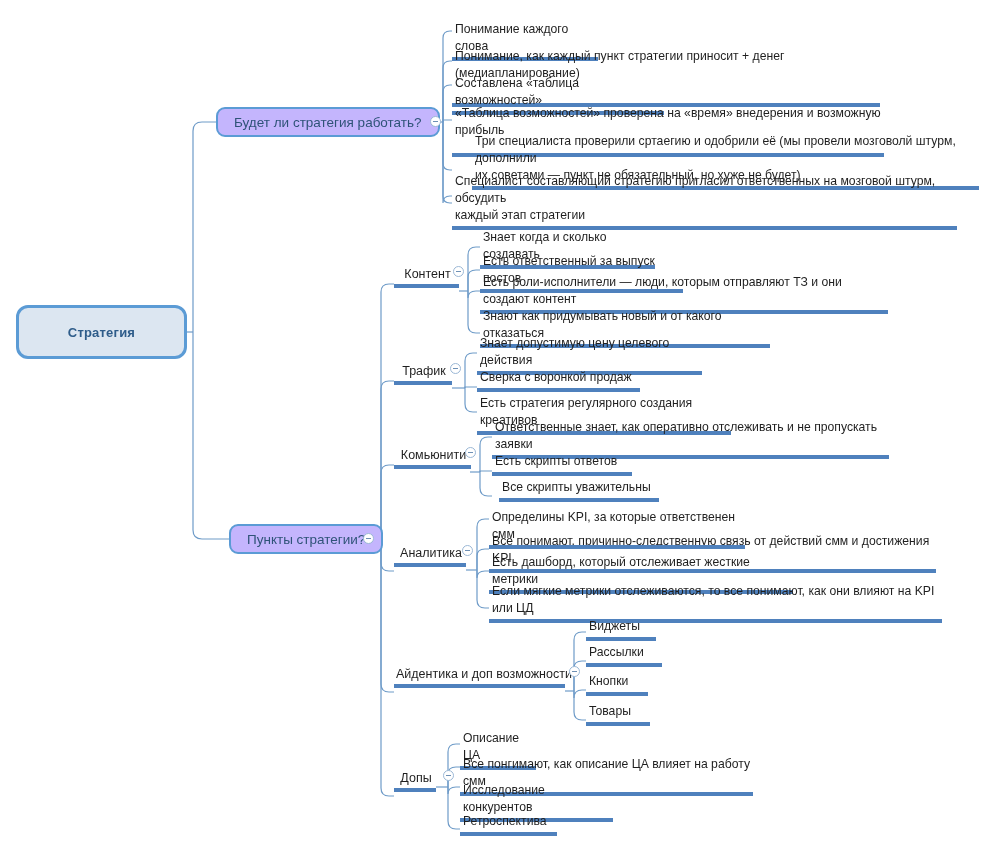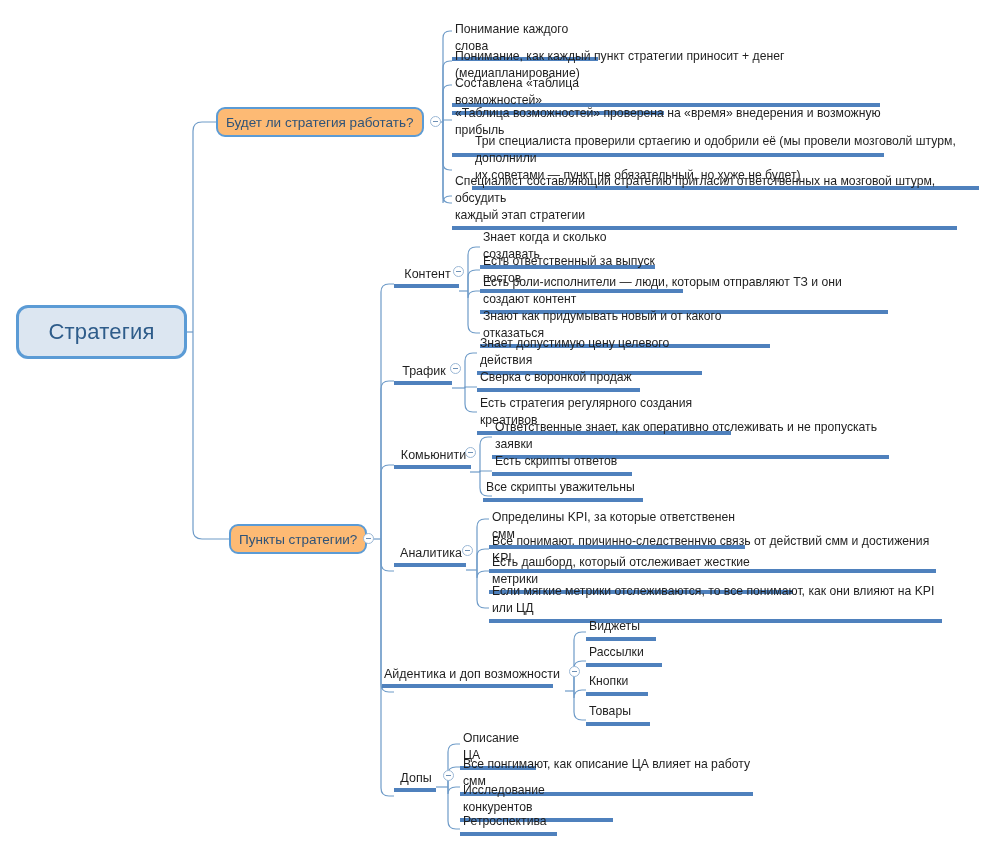--- a/index.html
+++ b/index.html
@@ -32,37 +32,37 @@
     width: 171px; height: 54px;
     box-sizing: border-box;
     border: 3px solid #5b9bd5;
     border-radius: 12px;
     background: #dce6f1;
     display: flex;
     align-items: center;
     justify-content: center;
   }
   .root-node .root-label {
-    font-size: 22px;
-    font-weight: normal;
+    font-size: 13px;
+    font-weight: bold;
     color: #2e5c8a;
     letter-spacing: 0.2px;
   }
 
   
   .l1-node {
     position: absolute;
     box-sizing: border-box;
     border: 2px solid #5b9bd5;
     border-radius: 9px;
-    background: #fdba74;
+    background: #c4b5fd;
     display: flex;
     align-items: center;
     justify-content: center;
-    padding: 0 8px;
+    padding: 0 16px;
     height: 30px;
   }
   .l1-node .l1-label {
     font-size: 13.5px;
     color: #2f5378;
     white-space: nowrap;
   }
 
   
   .l2-node {
@@ -281,21 +281,21 @@
   <div class="toggle" style="left:465px; top:447px;"></div>
 
   <div class="leaf-node" style="left:492px; top:419px; width:397px;">
     <span class="leaf-label">Ответственные знает, как оперативно отслеживать и не пропускать заявки</span>
     <span class="bar"></span>
   </div>
   <div class="leaf-node" style="left:492px; top:453px; width:140px;">
     <span class="leaf-label">Есть скрипты ответов</span>
     <span class="bar"></span>
   </div>
-  <div class="leaf-node" style="left:483px; top:479px; width:160px;">
+  <div class="leaf-node" style="left:499px; top:479px; width:160px;">
     <span class="leaf-label">Все скрипты уважительны</span>
     <span class="bar"></span>
   </div>
 
   <div class="l2-node" style="left:394px; top:545px; width:72px;">
     <span class="l2-label">Аналитика</span>
     <span class="bar"></span>
   </div>
   <div class="toggle" style="left:462px; top:545px;"></div>
 
@@ -309,21 +309,21 @@
   </div>
   <div class="leaf-node" style="left:489px; top:554px; width:304px;">
     <span class="leaf-label">Есть дашборд, который отслеживает жесткие метрики</span>
     <span class="bar"></span>
   </div>
   <div class="leaf-node" style="left:489px; top:583px; width:453px;">
     <span class="leaf-label">Если мягкие метрики отслеживаются, то все понимают, как они влияют на KPI или ЦД</span>
     <span class="bar"></span>
   </div>
 
-  <div class="l2-node" style="left:382px; top:666px; width:171px;">
+  <div class="l2-node" style="left:394px; top:666px; width:171px;">
     <span class="l2-label">Айдентика и доп возможности</span>
     <span class="bar"></span>
   </div>
   <div class="toggle" style="left:569px; top:666px;"></div>
 
   <div class="leaf-node" style="left:586px; top:618px; width:70px;">
     <span class="leaf-label">Виджеты</span>
     <span class="bar"></span>
   </div>
   <div class="leaf-node" style="left:586px; top:644px; width:76px;">

